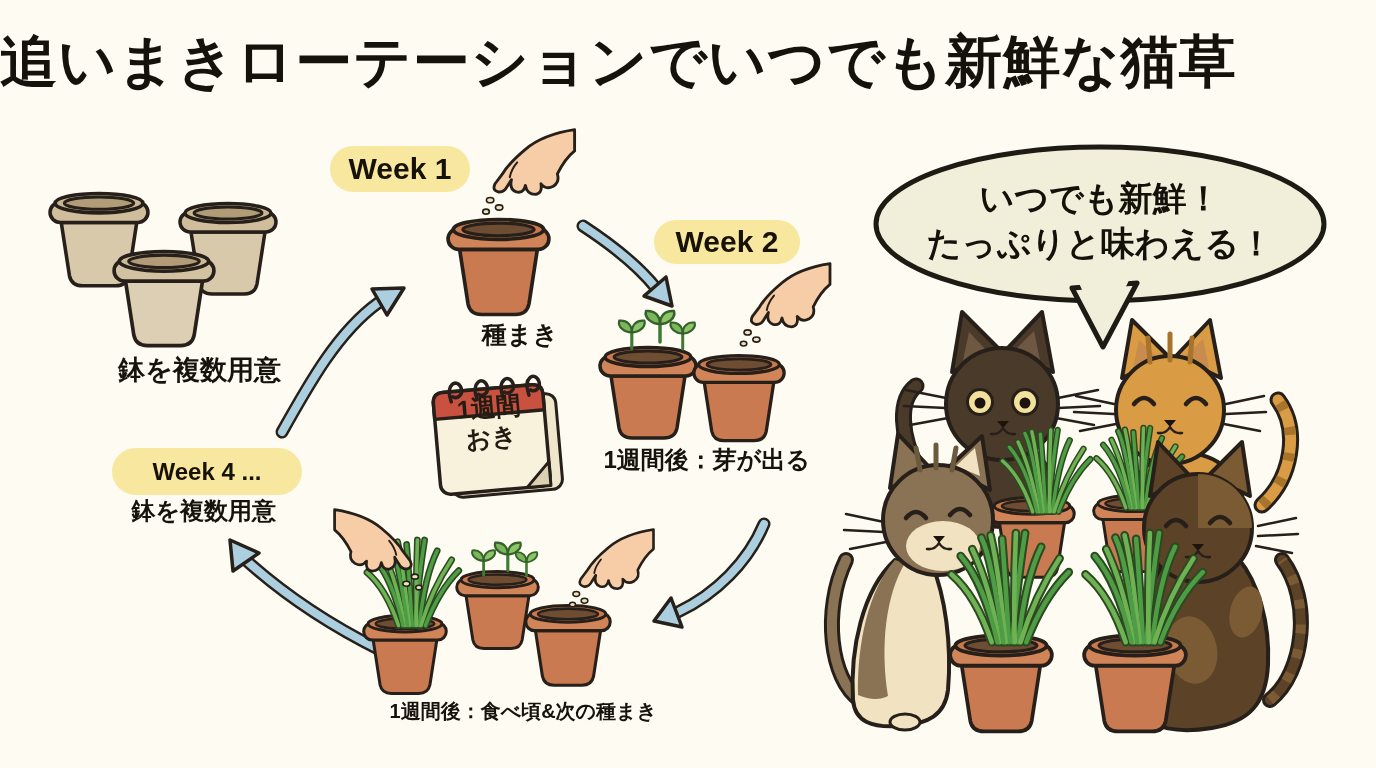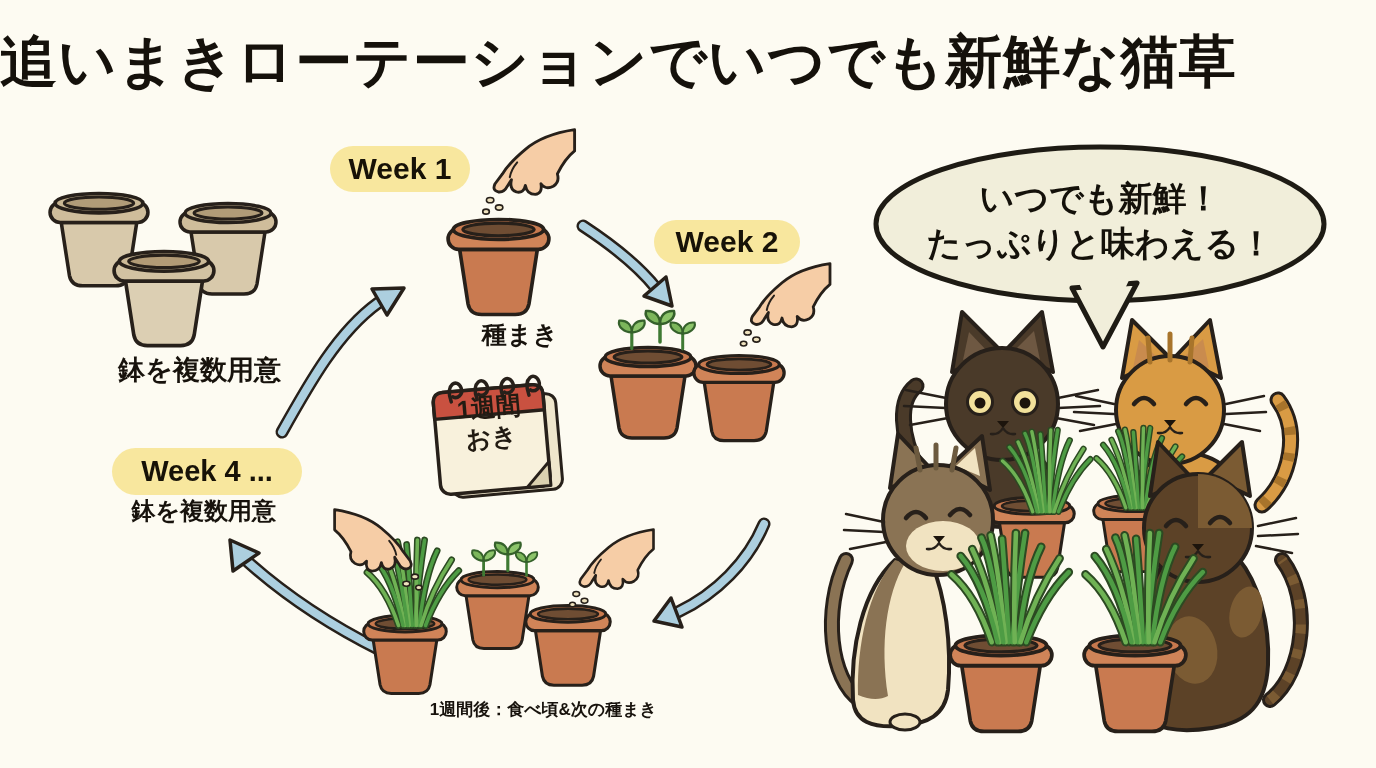--- a/index.html
+++ b/index.html
@@ -9,27 +9,27 @@
   #art{position:absolute;left:0;top:0;width:1376px;height:768px;}
 
   .page-title{left:0;top:24px;width:1376px;text-align:left;
     font-size:57px;font-weight:900;color:#15110b;letter-spacing:1px;}
 
   .badge{background:#F8E79E;border-radius:26px;display:flex;align-items:center;justify-content:center;
     font-weight:800;font-size:30px;color:#171207;}
   .badge-w1{left:330px;top:146px;width:140px;height:46px;}
   .badge-w2{left:654px;top:220px;width:146px;height:44px;}
   .badge-w3{left:414px;top:503px;width:140px;height:44px;}
-  .badge-w4{left:112px;top:448px;width:190px;height:47px;font-size:29px;}
+  .badge-w4{left:112px;top:448px;width:190px;height:47px;font-size:24px;}
 
   .caption{color:#17120c;font-weight:800;text-align:right;}
   .cap-prepare{left:61px;top:352px;width:220px;font-size:27px;}
   .cap-w1{left:438px;top:318px;width:120px;font-size:25px;}
   .cap-w2{left:570px;top:444px;width:240px;font-size:24px;line-height:31px;}
-  .cap-w3{left:317px;top:698px;width:340px;font-size:17px;}
+  .cap-w3{left:317px;top:698px;width:340px;font-size:20px;}
   .cap-w4{left:106px;top:495px;width:170px;font-size:24px;}
 
   .cal-text{left:444px;top:392px;width:92px;font-size:25px;line-height:30px;font-weight:800;
     color:#221b12;text-align:center;transform:rotate(-5deg);}
 
   .bubble-text{left:888px;top:176px;width:424px;font-size:34px;line-height:45px;
     font-weight:800;color:#14110a;text-align:center;}
 
   
   .ol{stroke:#27201a;stroke-linejoin:round;stroke-linecap:round;}
@@ -266,20 +266,21 @@
 
   <div class="abs page-title">追いまきローテーションでいつでも新鮮な猫草</div>
 
   <div class="abs badge badge-w1">Week 1</div>
   <div class="abs badge badge-w2">Week 2</div>
   <div class="abs badge badge-w4">Week 4 ...</div>
 
   <div class="abs caption cap-prepare">鉢を複数用意</div>
   <div class="abs caption cap-w1">種まき</div>
   <div class="abs caption cap-w2">
+    <div>1週間後：芽が出る</div>
   </div>
   <div class="abs caption cap-w3">1週間後：食べ頃&amp;次の種まき</div>
   <div class="abs caption cap-w4">鉢を複数用意</div>
 
   <div class="abs cal-text">
     <div>1週間</div>
     <div>おき</div>
   </div>
 
   <div class="abs bubble-text">

